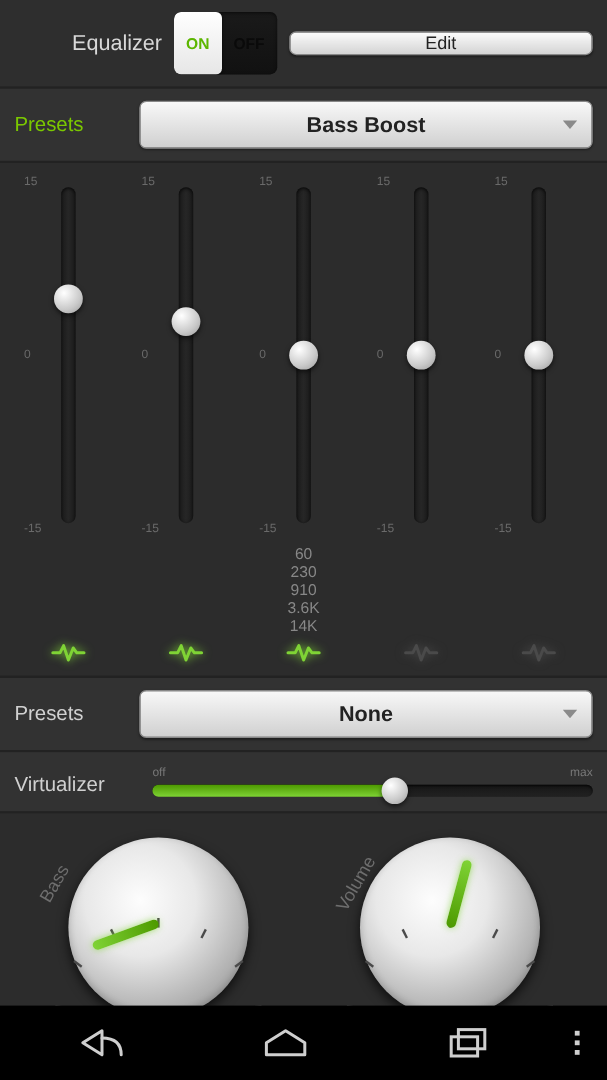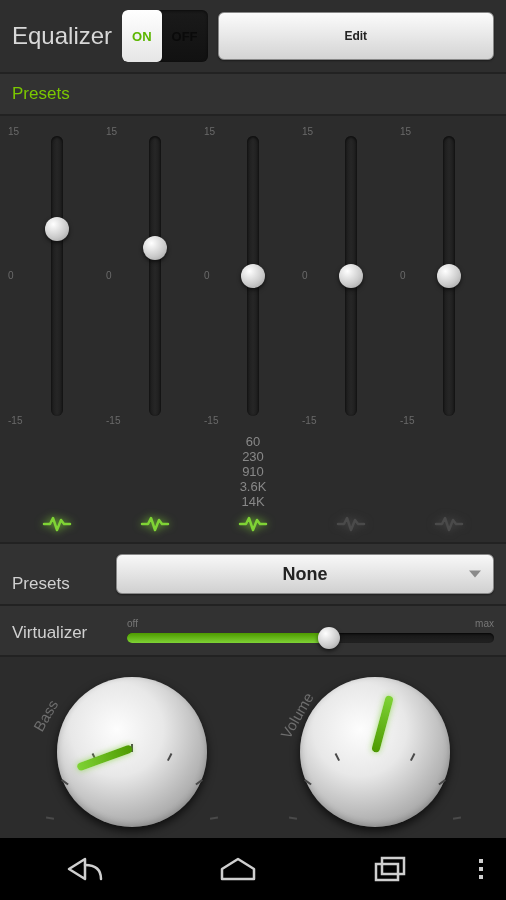--- a/index.html
+++ b/index.html
@@ -10,50 +10,50 @@
   color: #ccc;
   overflow: hidden;
   position: relative;
 }
 .header {
   display: flex; align-items: center;
   padding: 10px 12px; gap: 10px;
   background: #2e2e2e;
   border-bottom: 2px solid #222;
 }
-.header-title { font-size: 24px; font-weight: 500; color: #d8d8d8; flex: 0 0 auto; }
+.header-title { font-size: 18px; font-weight: 500; color: #d8d8d8; flex: 0 0 auto; margin-left: 48px; }
 .toggle {
   display: flex; border-radius: 6px; overflow: hidden;
   background: linear-gradient(#1a1a1a,#111);
   box-shadow: inset 0 1px 3px rgba(0,0,0,.6);
   height: 52px;
 }
 .toggle-on {
   padding: 0 10px; display: flex; align-items: center; justify-content: center;
   font-size: 13px; font-weight: bold; color: #5cb600;
   background: linear-gradient(#fff,#e6e6e6);
   border-radius: 5px;
   box-shadow: 0 1px 2px rgba(0,0,0,.4);
 }
 .toggle-off {
   padding: 0 10px; display: flex; align-items: center; justify-content: center;
   font-size: 13px; font-weight: bold; color: #0a0a0a;
 }
 .btn {
   flex: 1;
-  height: 48px;
+  height: 20px;
   background: linear-gradient(#fbfbfb,#d4d4d4);
   border: 1px solid #888;
   border-radius: 6px;
-  font-size: 12px; font-weight: 700; color: #222;
+  font-size: 15px; font-weight: 400; color: #222;
   display: flex; align-items: center; justify-content: center;
   box-shadow: 0 1px 2px rgba(0,0,0,.4);
 }
 .row {
-  display: flex; align-items: flex-end;
+  display: flex; align-items: center;
   padding: 10px 12px; gap: 12px;
   background: #323232;
   border-bottom: 2px solid #222;
 }
 .row-label { font-size: 17px; color: #d0d0d0; flex: 0 0 92px; }
 .row-label.green { color: #7bc800; }
 .dropdown {
   flex: 1; height: 40px;
   background: linear-gradient(#f8f8f8,#d0d0d0);
   border: 1px solid #888; border-radius: 6px;
@@ -70,21 +70,21 @@
 .eq-area {
   background: #2c2c2c;
   padding: 10px 8px 6px;
   border-bottom: 2px solid #222;
 }
 .eq-sliders {
   display: flex; justify-content: space-around;
   height: 300px; position: relative;
 }
 .eq-col { flex: 1; display: flex; flex-direction: column; align-items: center; position: relative; }
-.scale { position: absolute; font-size: 10px; color: #6a6a6a; left: 0; }
+.scale { position: absolute; font-size: 10px; color: #6a6a6a; left: 12px; }
 .scale.top { top: 0; }
 .scale.mid { top: 48%; }
 .scale.bot { bottom: 0; }
 .track {
   width: 12px; height: 280px; margin-top: 10px;
   background: linear-gradient(90deg,#1c1c1c,#262626,#1c1c1c);
   border-radius: 6px;
   box-shadow: inset 0 1px 3px rgba(0,0,0,.8);
   position: relative;
 }
@@ -166,20 +166,24 @@
   <span class="header-title">Equalizer</span>
   <div class="toggle">
     <div class="toggle-on">ON</div>
     <div class="toggle-off">OFF</div>
   </div>
   <div class="btn">Edit</div>
 </div>
 
 <div class="row">
   <span class="row-label green">Presets</span>
+  <div class="dropdown">
+    <span>Bass Boost</span>
+    <div class="dropdown-arrow"></div>
+  </div>
 </div>
 
 <div class="eq-area">
   <div class="eq-sliders" id="eq-sliders">
       <div class="eq-col">
         <span class="scale top">15</span>
         <span class="scale mid">0</span>
         <span class="scale bot">-15</span>
         <div class="track">
           <div class="thumb" style="top: 33.3333%;"></div>

